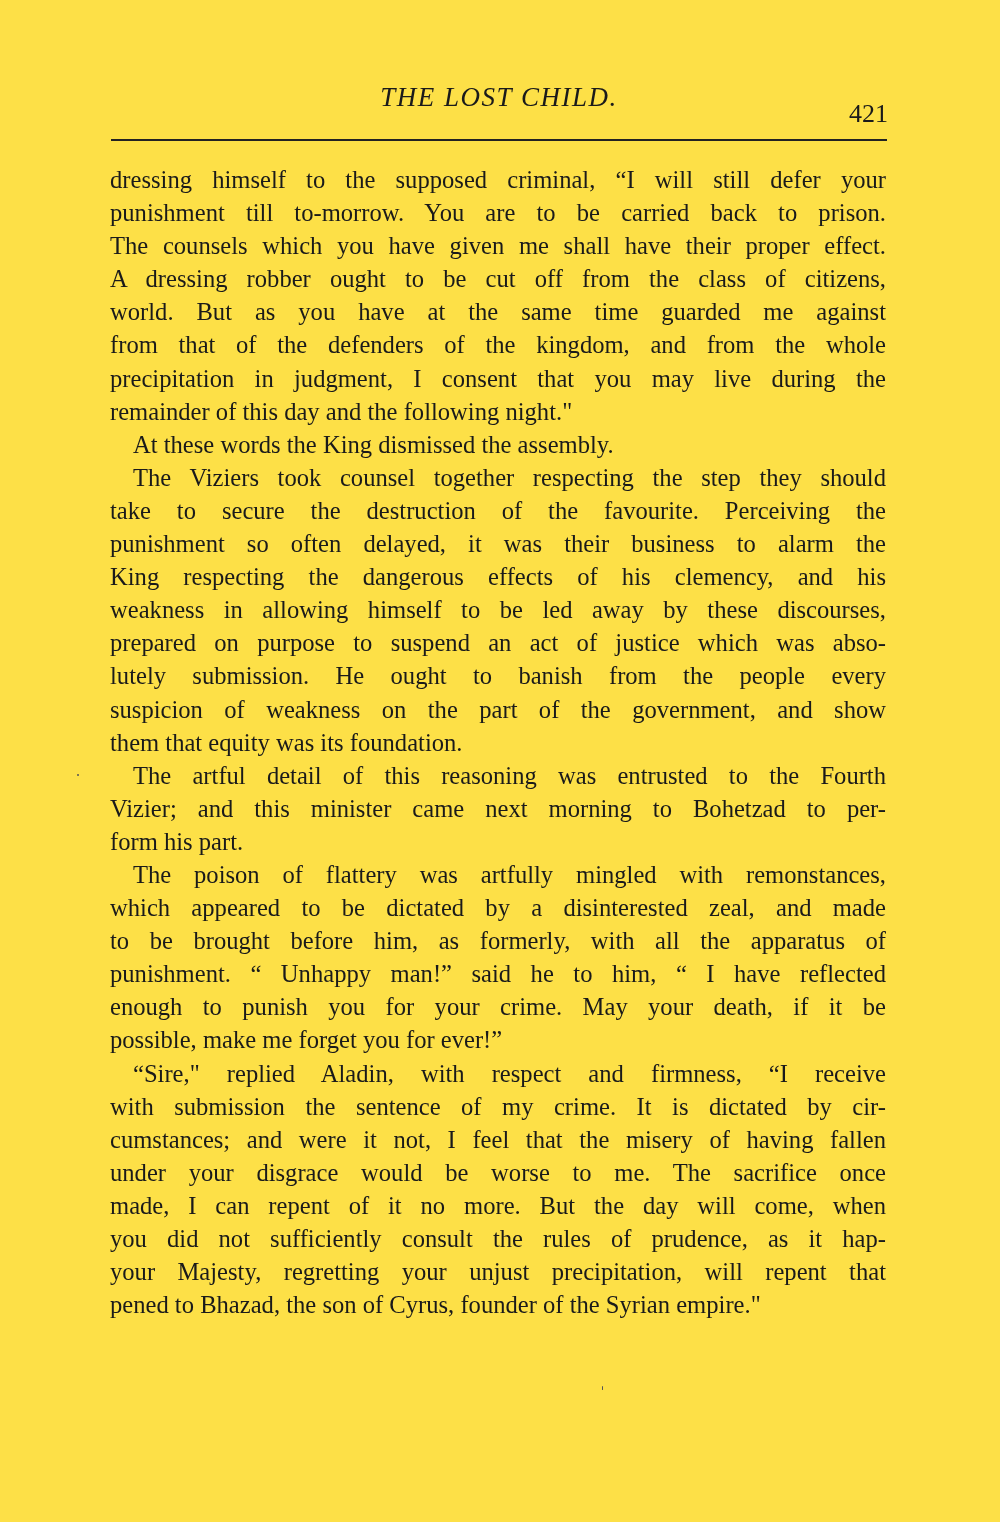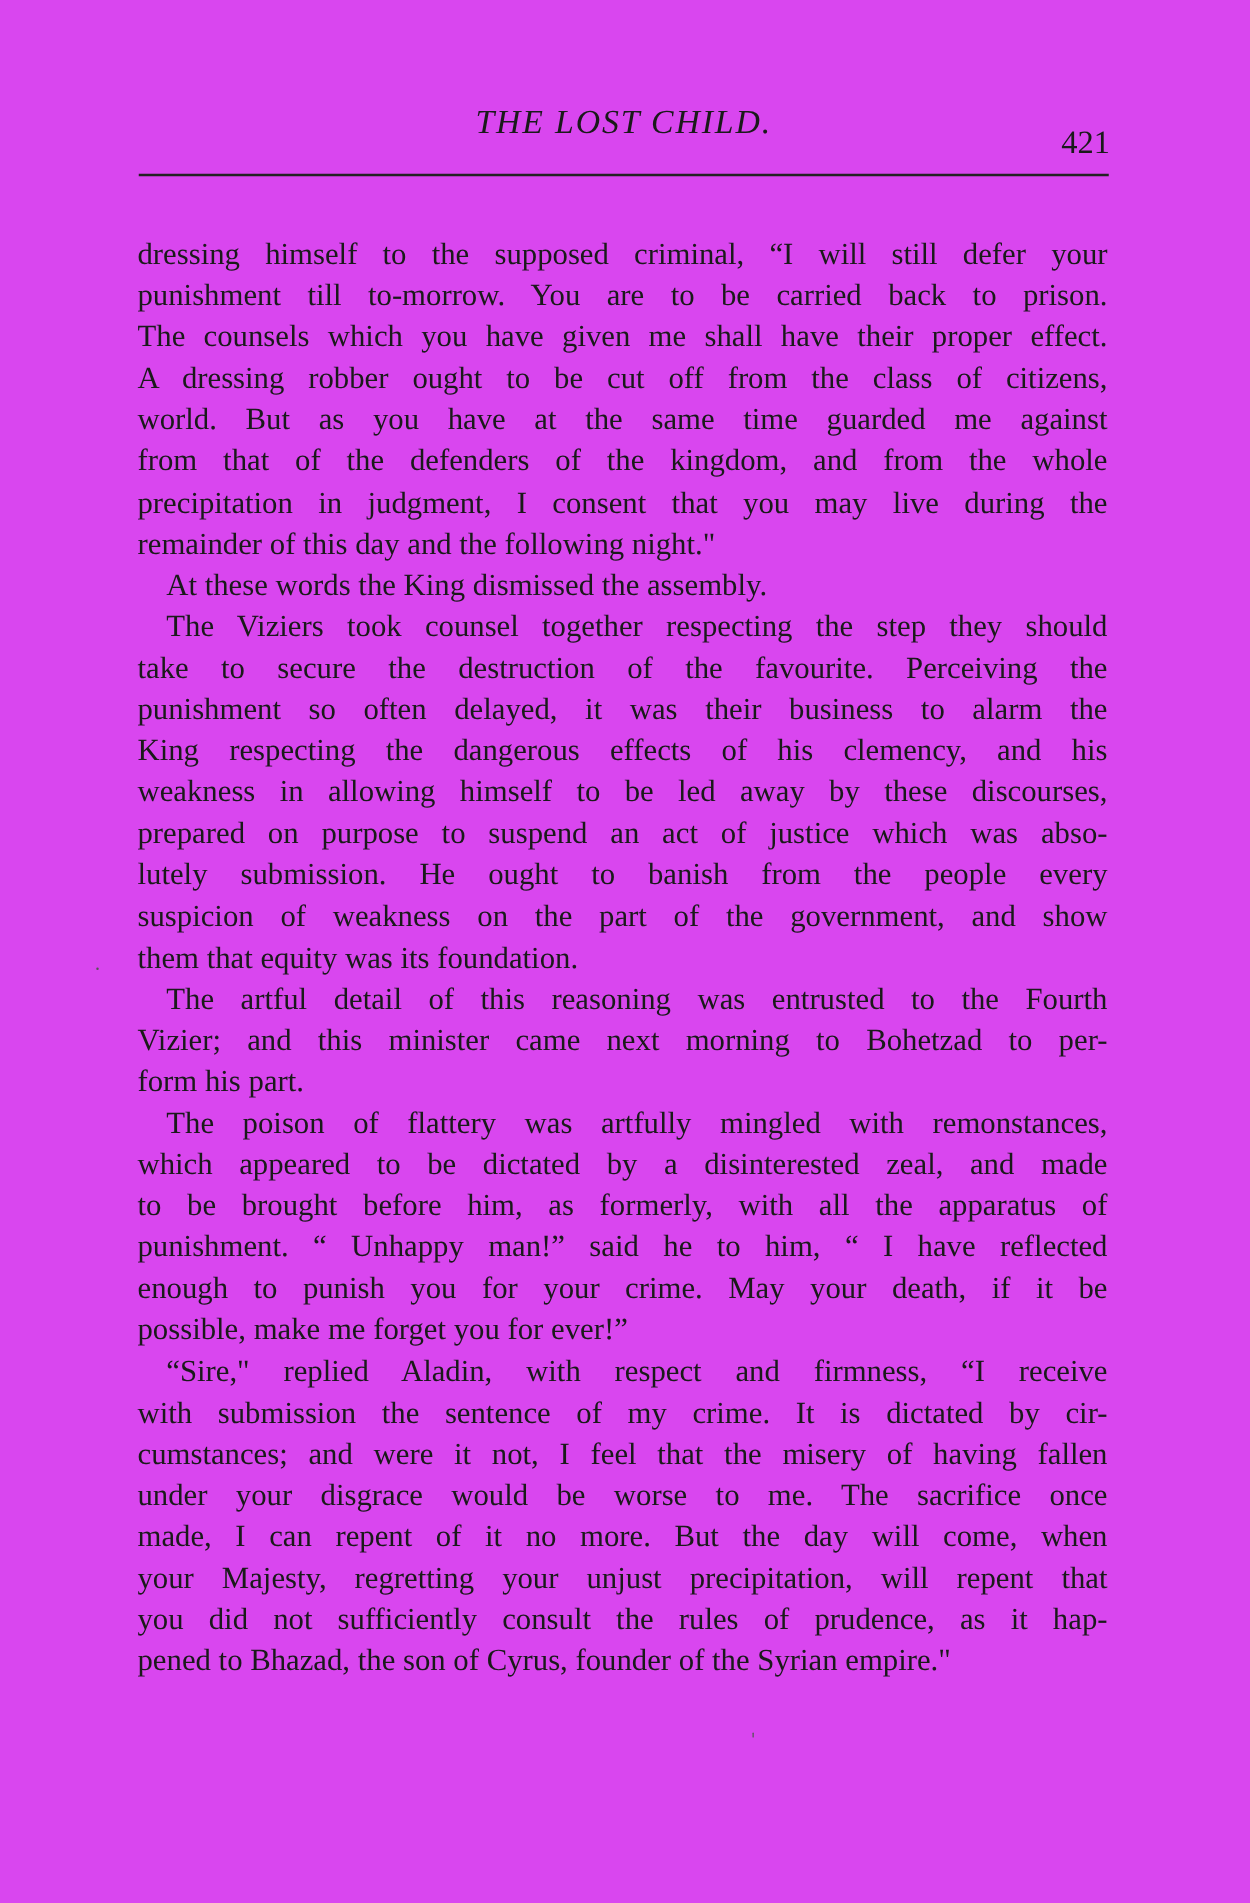--- a/index.html
+++ b/index.html
@@ -1,33 +1,33 @@
 <!DOCTYPE html>
 <html><head>
 <meta charset="utf-8">
 <style>
   html, body { margin: 0; padding: 0; background: #ffffff; }
   body { width: 1000px; height: 1522px; position: relative; overflow: hidden; }
-  .page { position: absolute; left: 0; top: 0; width: 1000px; height: 1522px; background: #d946ef; }
+  .page { position: absolute; left: 0; top: 0; width: 1000px; height: 1522px; background: #fde047; }
   .running-head { position: absolute; top: 82px; left: 110px; width: 778px; height: 40px; }
   .head-title {
     position: absolute; left: 0; right: 0; top: 0; text-align: center;
     font-family: "Liberation Serif", "DejaVu Serif", serif; font-style: italic;
     font-size: 27px; letter-spacing: 1.5px; color: #1a1a1a;
   }
   .head-page {
     position: absolute; right: 0; top: 17px;
     font-family: "Liberation Serif", "DejaVu Serif", serif;
     font-size: 26px; color: #1a1a1a;
   }
   .rule { position: absolute; top: 139px; left: 111px; width: 776px; height: 2px; background: #222; }
   .body-text {
     position: absolute; top: 163px; left: 110px; width: 776px;
     font-family: "Liberation Serif", "DejaVu Serif", serif;
-    font-size: 24.6px; line-height: 33.1px; color: #1a1a1a; margin-top: 24px;
+    font-size: 24.6px; line-height: 33.1px; color: #1a1a1a;
   }
   .line { display: block; white-space: nowrap; text-align: justify; text-align-last: justify; height: 33.1px; }
   .line.last { text-align-last: left; }
   .line.indent { padding-left: 23px; }
   .speck { position: absolute; width: 2px; height: 2px; background: #555; border-radius: 1px; }
 </style>
 </head>
 <body>
 
 <div class="page">
@@ -74,21 +74,21 @@
         <span class="line">punishment.  “ Unhappy man!” said he to him, “ I have reflected</span>
         <span class="line">enough to punish you for your crime.  May your death, if it be</span>
         <span class="line last">possible, make me forget you for ever!”</span>
       </div>
       <div>
         <span class="line indent">“Sire," replied Aladin, with respect and firmness, “I receive</span>
         <span class="line">with submission the sentence of my crime.  It is dictated by cir-</span>
         <span class="line">cumstances; and were it not, I feel that the misery of having fallen</span>
         <span class="line">under your disgrace would be worse to me.  The sacrifice once</span>
         <span class="line">made, I can repent of it no more.  But the day will come, when</span>
+        <span class="line">you did not sufficiently consult the rules of prudence, as it hap-</span>
         <span class="line">your Majesty, regretting your unjust precipitation, will repent that</span>
-        <span class="line">you did not sufficiently consult the rules of prudence, as it hap-</span>
         <span class="line last">pened to Bhazad, the son of Cyrus, founder of the Syrian empire."</span>
       </div>
     </div>
 
   <div class="speck" style="left:77px; top:774px;"></div>
   <div class="speck" style="left:602px; top:1386px; width:1px; height:4px;"></div>
 </div>
 
 </body></html>

